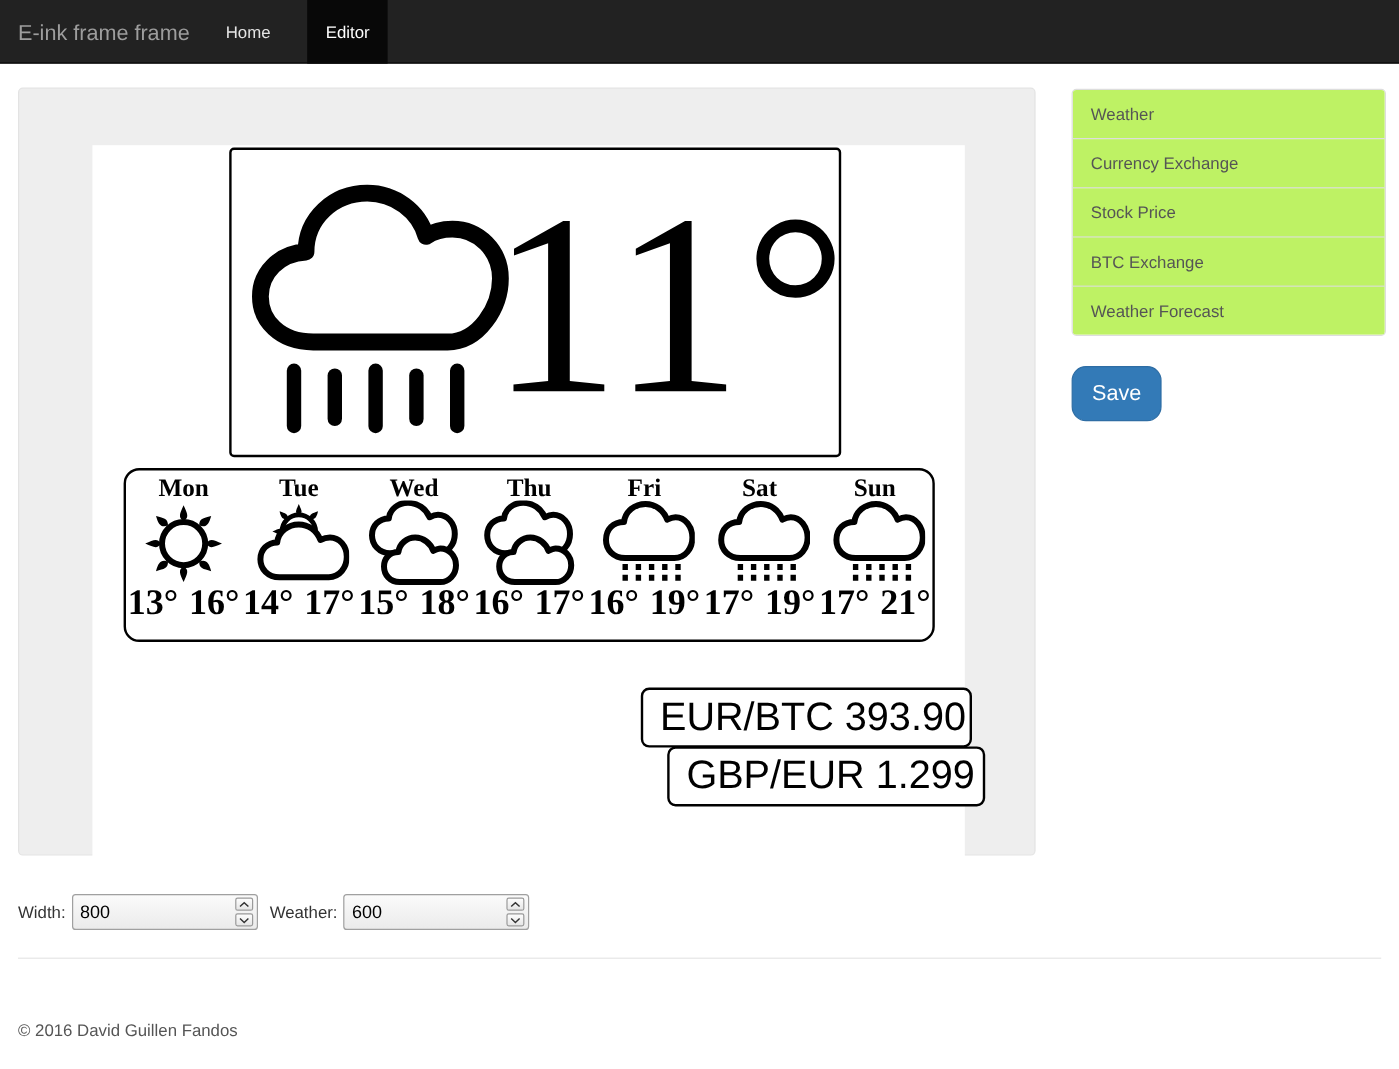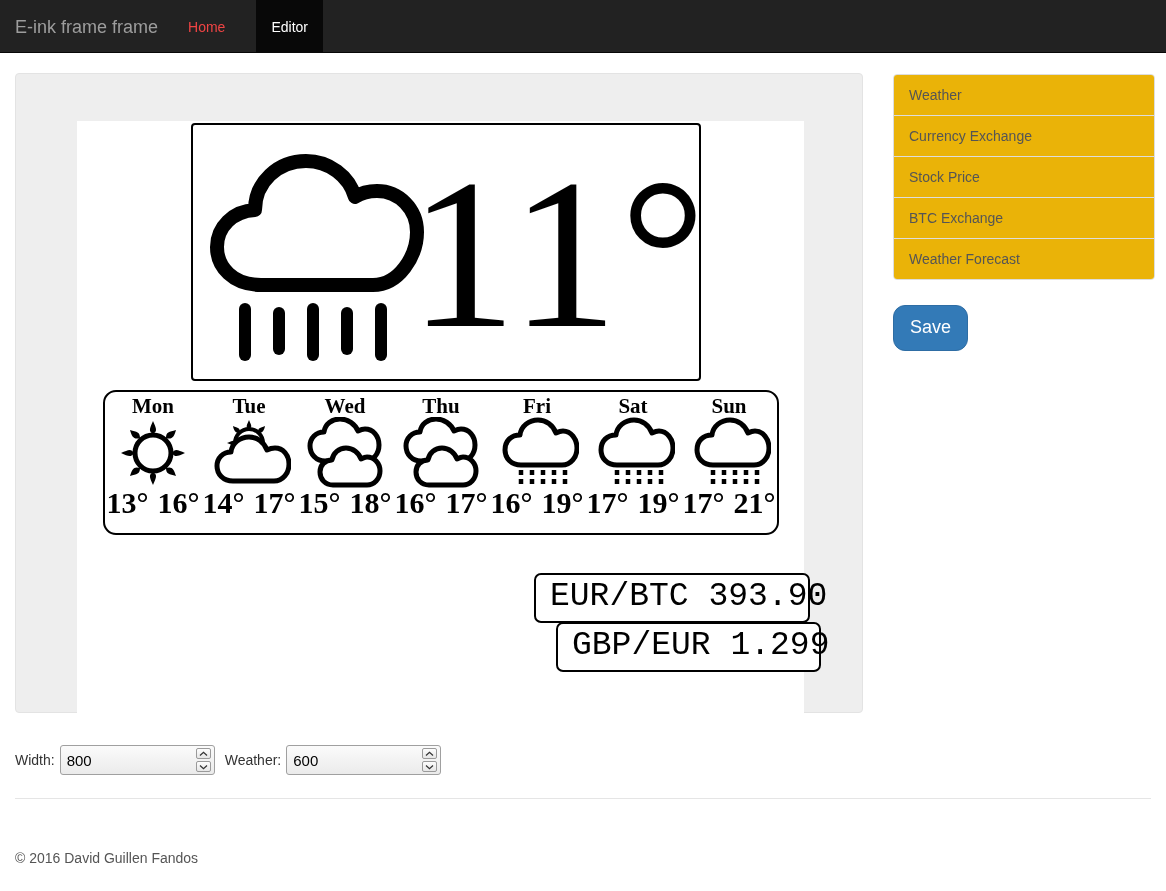--- a/index.html
+++ b/index.html
@@ -34,21 +34,21 @@
     text-decoration: none;
     height: 53px;
     white-space: nowrap;
   }
   .nav-items { display: flex; align-items: stretch; }
   .nav-item {
     display: flex;
     align-items: center;
     padding: 0 15px;
     font-size: 14px;
-    color: #ef4444;
+    color: #e5e5e5;
     text-decoration: none;
     height: 53px;
     white-space: nowrap;
     cursor: pointer;
   }
   .nav-item.active {
     background: #080808;
     color: #ffffff;
     margin-left: 16px;
   }
@@ -152,21 +152,21 @@
     margin-top: 1px;
   }
   .fc-temps .sp { display: inline-block; width: 9px; }
 
   
   .widget-cur {
     position: absolute;
     border: 2px solid #000;
     border-radius: 7px;
     background: #ffffff;
-    font-family: Liberation Mono, monospace;
+    font-family: Liberation Sans, sans-serif;
     font-size: 33px;
     line-height: 38px;
     color: #000;
     text-align: center;
     white-space: nowrap;
     padding: 3px 14px 5px 14px;
   }
   .widget-cur.btc { left: 457px; top: 452px; width: 276px; }
   .widget-cur.gbp { left: 479px; top: 501px; width: 265px; }
 
@@ -181,21 +181,21 @@
     overflow: hidden;
     border: 1px solid #dddddd;
     background: #ffffff;
   }
   .list-group-item {
     display: block;
     padding: 10px 15px;
     font-size: 14px;
     line-height: 20px;
     color: #555555;
-    background: #eab308;
+    background: #bef264;
     border-bottom: 1px solid #dddddd;
     cursor: pointer;
     text-decoration: none;
   }
   .list-group-item:last-child { border-bottom: none; }
 
   .btn-save {
     margin-top: 25px;
     display: inline-block;
     padding: 10px 16px;

